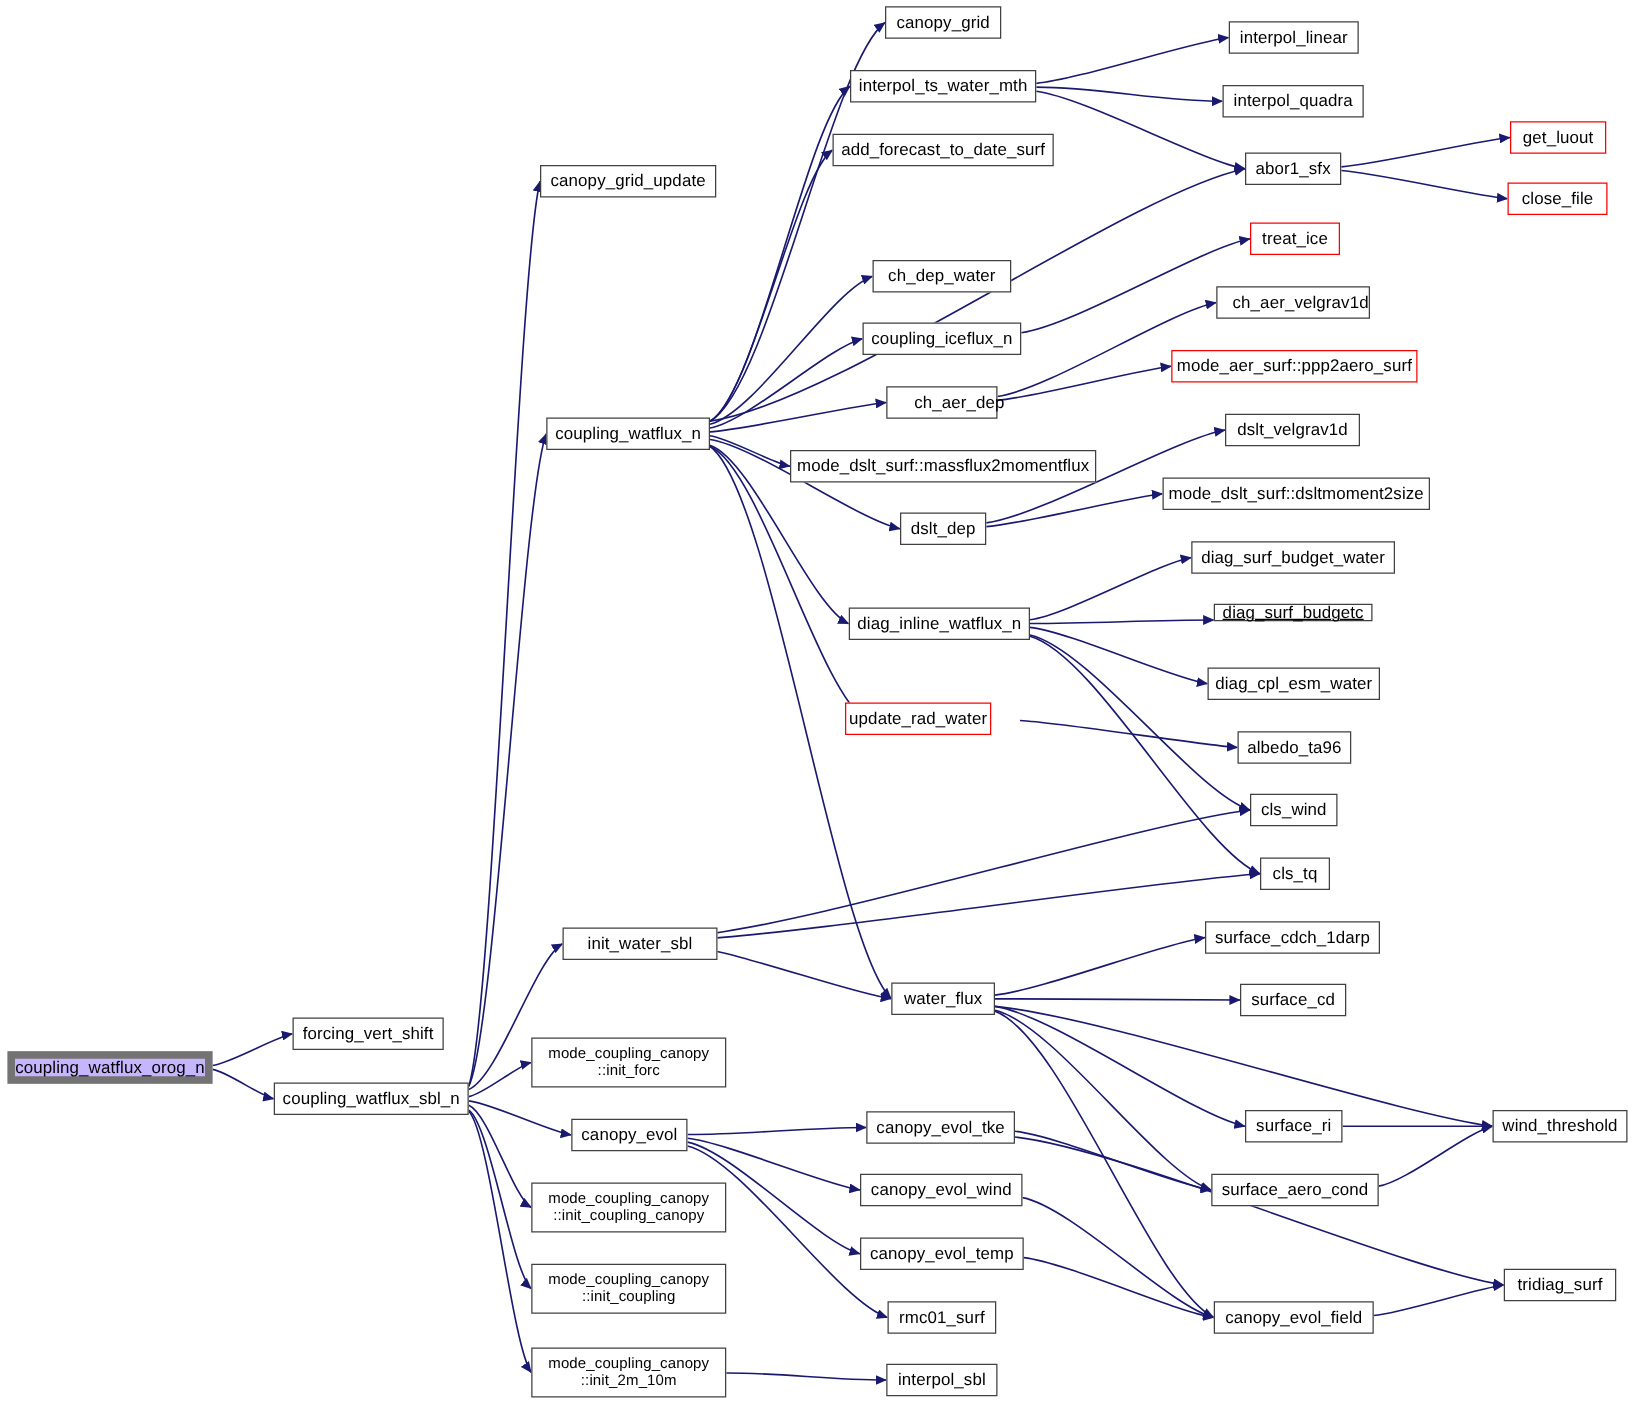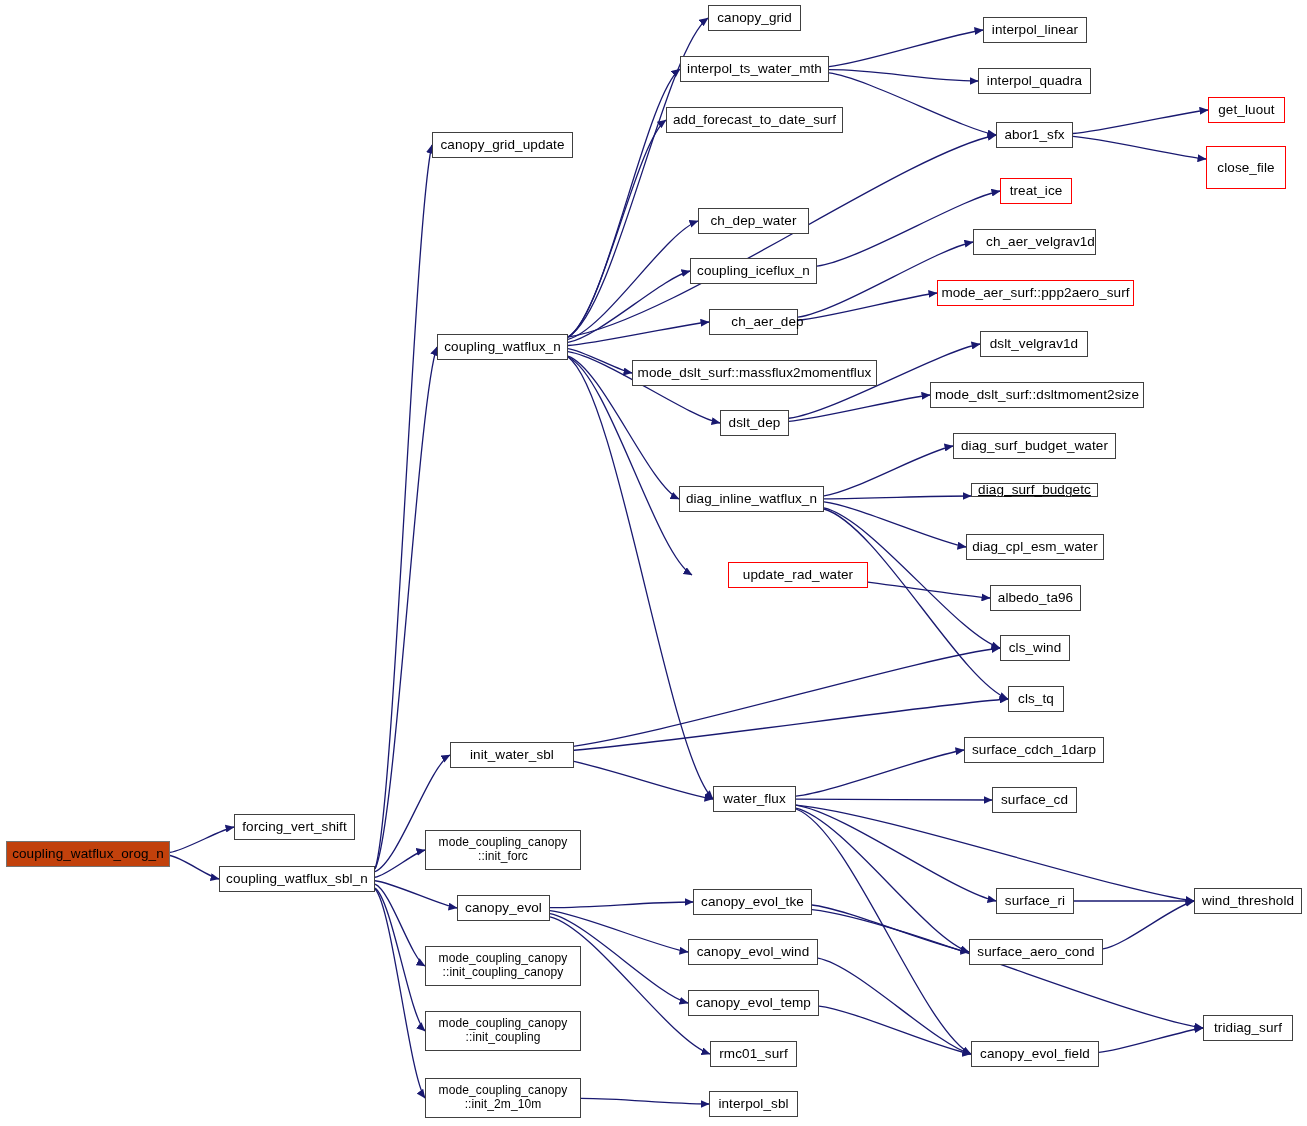--- a/index.html
+++ b/index.html
@@ -21,21 +21,21 @@
     align-items:center;
     justify-content:center;
     text-align:center;
     font-size:13.5px;
     line-height:1.12;
     letter-spacing:0.1px;
     white-space:pre;
     user-select:none;
   }
   .node.red{border:1px solid #ff0000;}
-  .node.current{background:#c2410c;border:1px solid #737373;}
+  .node.current{background:#c4b5fd;border:6px solid #737373;}
   .node.two-line{font-size:12px;line-height:1.15;}
 </style>
 </head>
 <body>
 
 <div id="graph-root">
   <svg id="edges" xmlns="http://www.w3.org/2000/svg">
     <defs>
       <marker id="arrow" markerWidth="9" markerHeight="8" refX="8.5" refY="4" orient="auto" markerUnits="userSpaceOnUse">
         <path d="M0,0 L9,4 L0,8 Z" fill="#191970"></path>
@@ -111,37 +111,37 @@
       <div class="node" style="left: 437px; top: 334px; width: 131px; height: 26px;">coupling_watflux_n</div>
       <div class="node" style="left: 708px; top: 5px; width: 93px; height: 26px;">canopy_grid</div>
       <div class="node" style="left: 680px; top: 56px; width: 149px; height: 26px;">interpol_ts_water_mth</div>
       <div class="node" style="left: 666px; top: 107px; width: 177px; height: 26px;">add_forecast_to_date_surf</div>
       <div class="node" style="left: 698px; top: 208px; width: 111px; height: 26px;">ch_dep_water</div>
       <div class="node" style="left: 690px; top: 258px; width: 127px; height: 26px;">coupling_iceflux_n</div>
       <div class="node" style="left: 709px; top: 309px; width: 89px; height: 26px; padding-left: 28px;">ch_aer_dep</div>
       <div class="node" style="left: 632px; top: 360px; width: 245px; height: 26px;">mode_dslt_surf::massflux2momentflux</div>
       <div class="node" style="left: 720px; top: 410px; width: 69px; height: 26px;">dslt_dep</div>
       <div class="node" style="left: 679px; top: 486px; width: 145px; height: 26px;">diag_inline_watflux_n</div>
-      <div class="node red" style="left: 728px; top: 562px; width: 140px; height: 26px;">update_rad_water</div>
+      <div class="node red" style="left: 676px; top: 562px; width: 117px; height: 26px;">update_rad_water</div>
       <div class="node" style="left: 450px; top: 742px; width: 124px; height: 26px;">init_water_sbl</div>
       <div class="node" style="left: 713px; top: 786px; width: 83px; height: 26px;">water_flux</div>
       <div class="node two-line" style="left: 425px; top: 830px; width: 156px; height: 40px;">mode_coupling_canopy
 ::init_forc</div>
       <div class="node" style="left: 457px; top: 895px; width: 93px; height: 26px;">canopy_evol</div>
       <div class="node two-line" style="left: 425px; top: 946px; width: 156px; height: 40px;">mode_coupling_canopy
 ::init_coupling_canopy</div>
       <div class="node two-line" style="left: 425px; top: 1011px; width: 156px; height: 40px;">mode_coupling_canopy
 ::init_coupling</div>
       <div class="node two-line" style="left: 425px; top: 1078px; width: 156px; height: 40px;">mode_coupling_canopy
 ::init_2m_10m</div>
       <div class="node" style="left: 983px; top: 17px; width: 104px; height: 26px;">interpol_linear</div>
       <div class="node" style="left: 978px; top: 68px; width: 113px; height: 26px;">interpol_quadra</div>
       <div class="node" style="left: 996px; top: 122px; width: 77px; height: 26px;">abor1_sfx</div>
       <div class="node red" style="left: 1208px; top: 97px; width: 77px; height: 26px;">get_luout</div>
-      <div class="node red" style="left: 1206px; top: 146px; width: 80px; height: 43px;">close_file</div>
+      <div class="node red" style="left: 1206px; top: 146px; width: 80px; height: 26px;">close_file</div>
       <div class="node red" style="left: 1000px; top: 178px; width: 72px; height: 26px;">treat_ice</div>
       <div class="node" style="left: 973px; top: 229px; width: 123px; height: 26px; padding-left: 12px;">ch_aer_velgrav1d</div>
       <div class="node red" style="left: 937px; top: 280px; width: 197px; height: 26px;">mode_aer_surf::ppp2aero_surf</div>
       <div class="node" style="left: 980px; top: 331px; width: 108px; height: 26px;">dslt_velgrav1d</div>
       <div class="node" style="left: 930px; top: 382px; width: 214px; height: 26px;">mode_dslt_surf::dsltmoment2size</div>
       <div class="node" style="left: 953px; top: 433px; width: 163px; height: 26px;">diag_surf_budget_water</div>
       <div class="node" style="left: 971px; top: 483px; width: 127px; height: 14px; text-decoration: underline;">diag_surf_budgetc</div>
       <div class="node" style="left: 966px; top: 534px; width: 138px; height: 26px;">diag_cpl_esm_water</div>
       <div class="node" style="left: 990px; top: 585px; width: 91px; height: 26px;">albedo_ta96</div>
       <div class="node" style="left: 1000px; top: 635px; width: 70px; height: 26px;">cls_wind</div>

